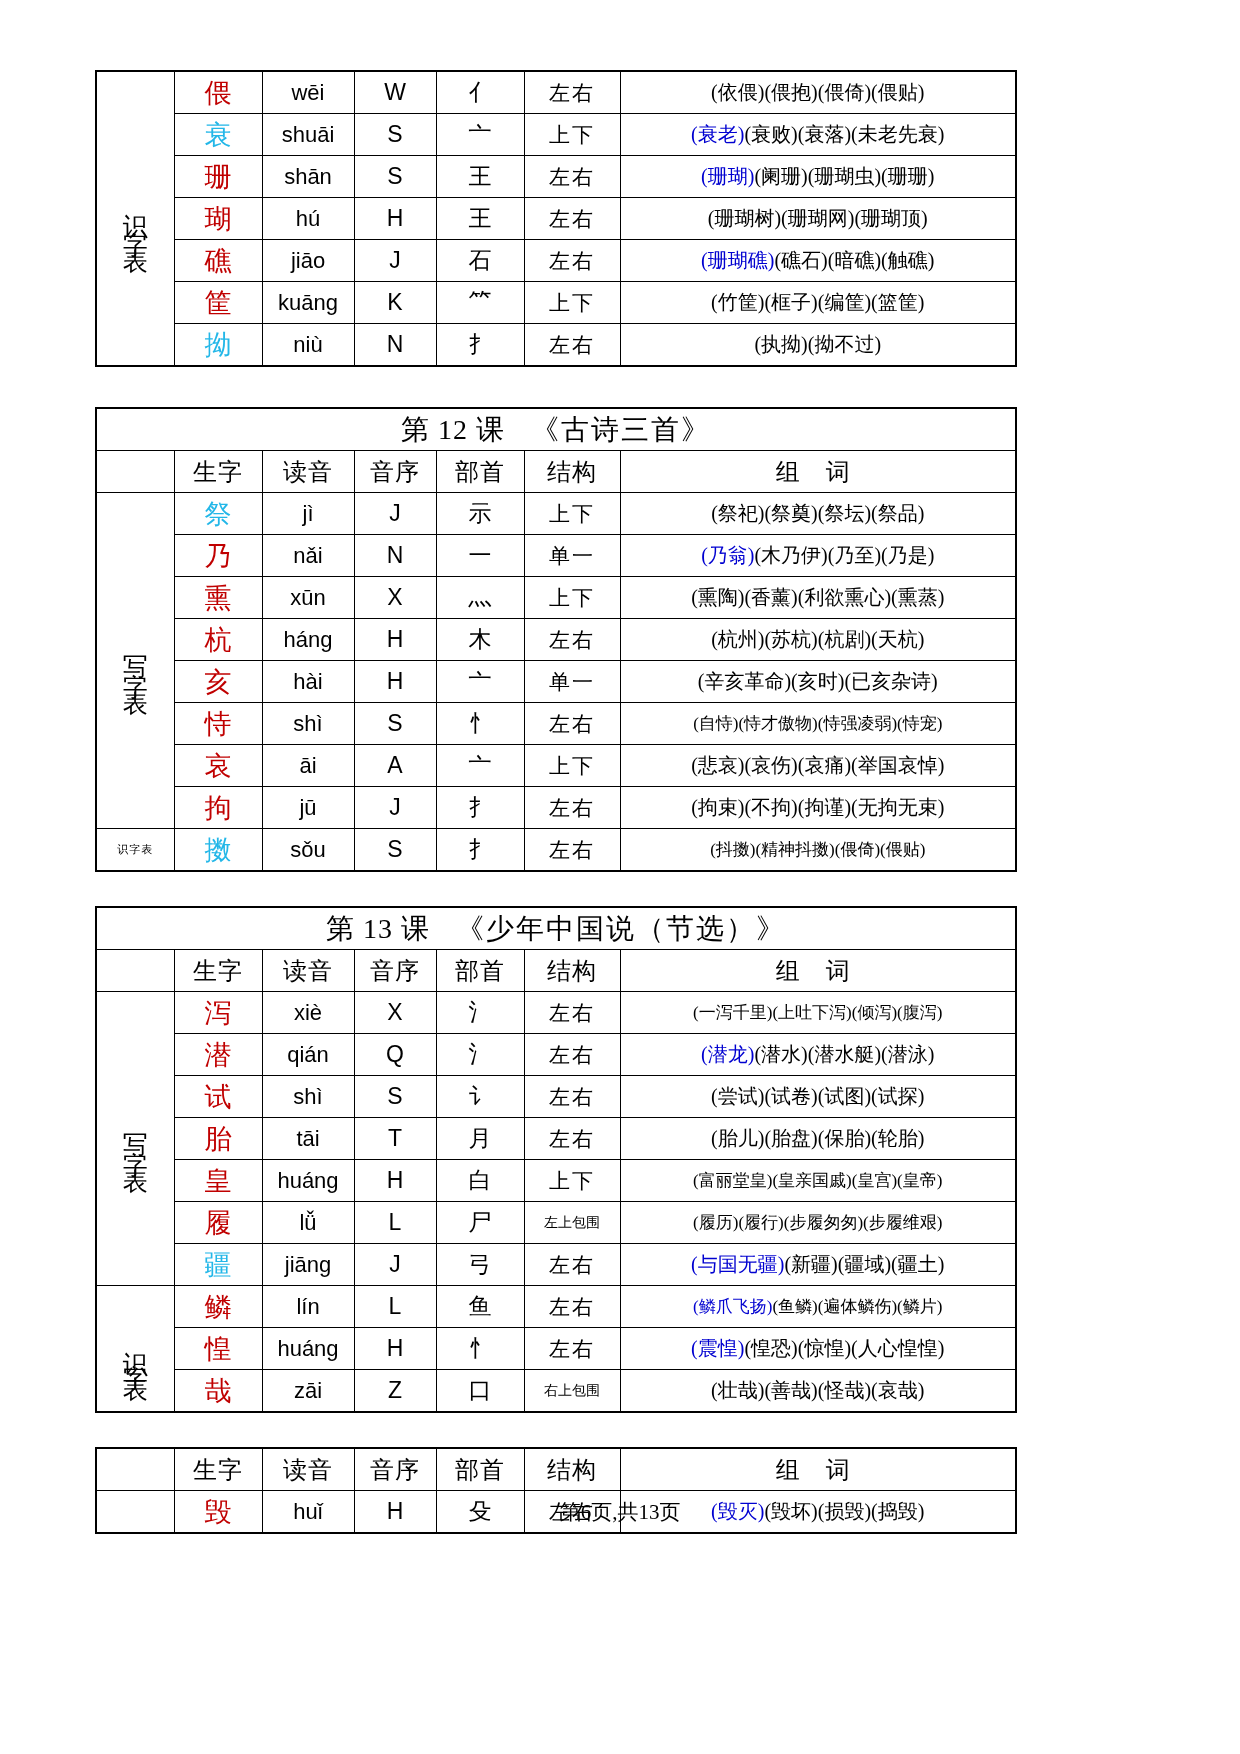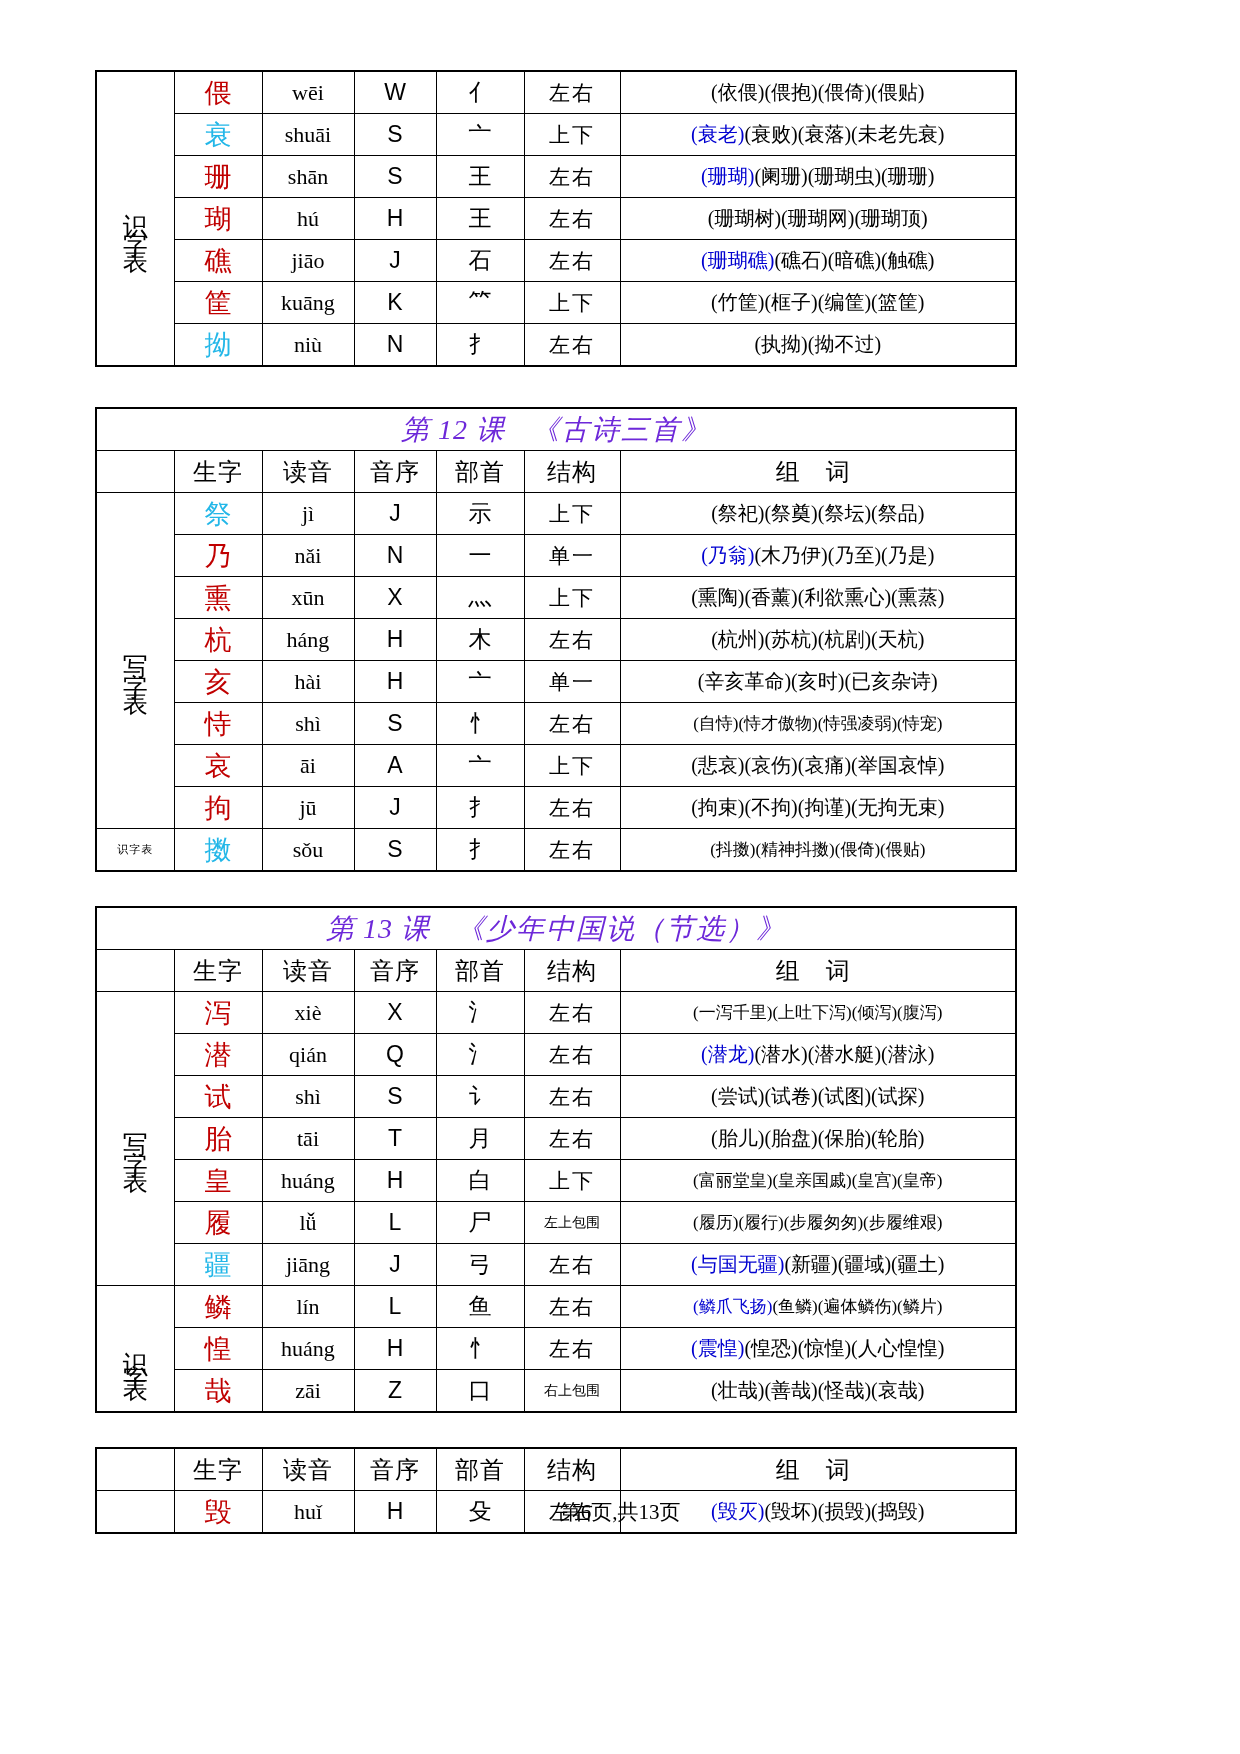--- a/index.html
+++ b/index.html
@@ -43,27 +43,26 @@
   col.c-side  { width: 78px; }
   col.c-zi    { width: 88px; }
   col.c-yin   { width: 92px; }
   col.c-xu    { width: 82px; }
   col.c-bu    { width: 88px; }
   col.c-jie   { width: 96px; }
   col.c-ci    { width: 396px; }
 
   
   .lesson-title {
-    color: #6d28d9;
+    color: #000000;
     font-size: 28px;
     font-weight: bold;
     letter-spacing: 2px;
     height: 54px;
     font-family: "Liberation Serif", "DejaVu Serif", serif;
-    font-style: italic;
   }
   .lesson-title .num { letter-spacing: 1px; }
   .lesson-title .bookmark { margin-left: 26px; }
 
   
   .hdr {
     font-size: 24px;
     font-weight: bold;
     letter-spacing: 1px;
     height: 44px;
@@ -91,21 +90,21 @@
   .zi {
     font-size: 27px;
     font-weight: bold;
     font-family: "Liberation Serif", "DejaVu Serif", serif;
   }
   .zi.red  { color: #c00000; }
   .zi.cyan { color: #23b7e8; }
 
   .pinyin {
     font-size: 22px;
-    font-family: Liberation Serif, serif;
+    font-family: Liberation Sans, sans-serif;
     letter-spacing: 0px;
   }
   .alpha {
     font-size: 23px;
     font-family: "Liberation Sans", "DejaVu Sans", sans-serif;
   }
   .radical { font-size: 23px; }
   .struct  { font-size: 21px; letter-spacing: 2px; }
   .struct.small { font-size: 14px; letter-spacing: 0px; }
 

